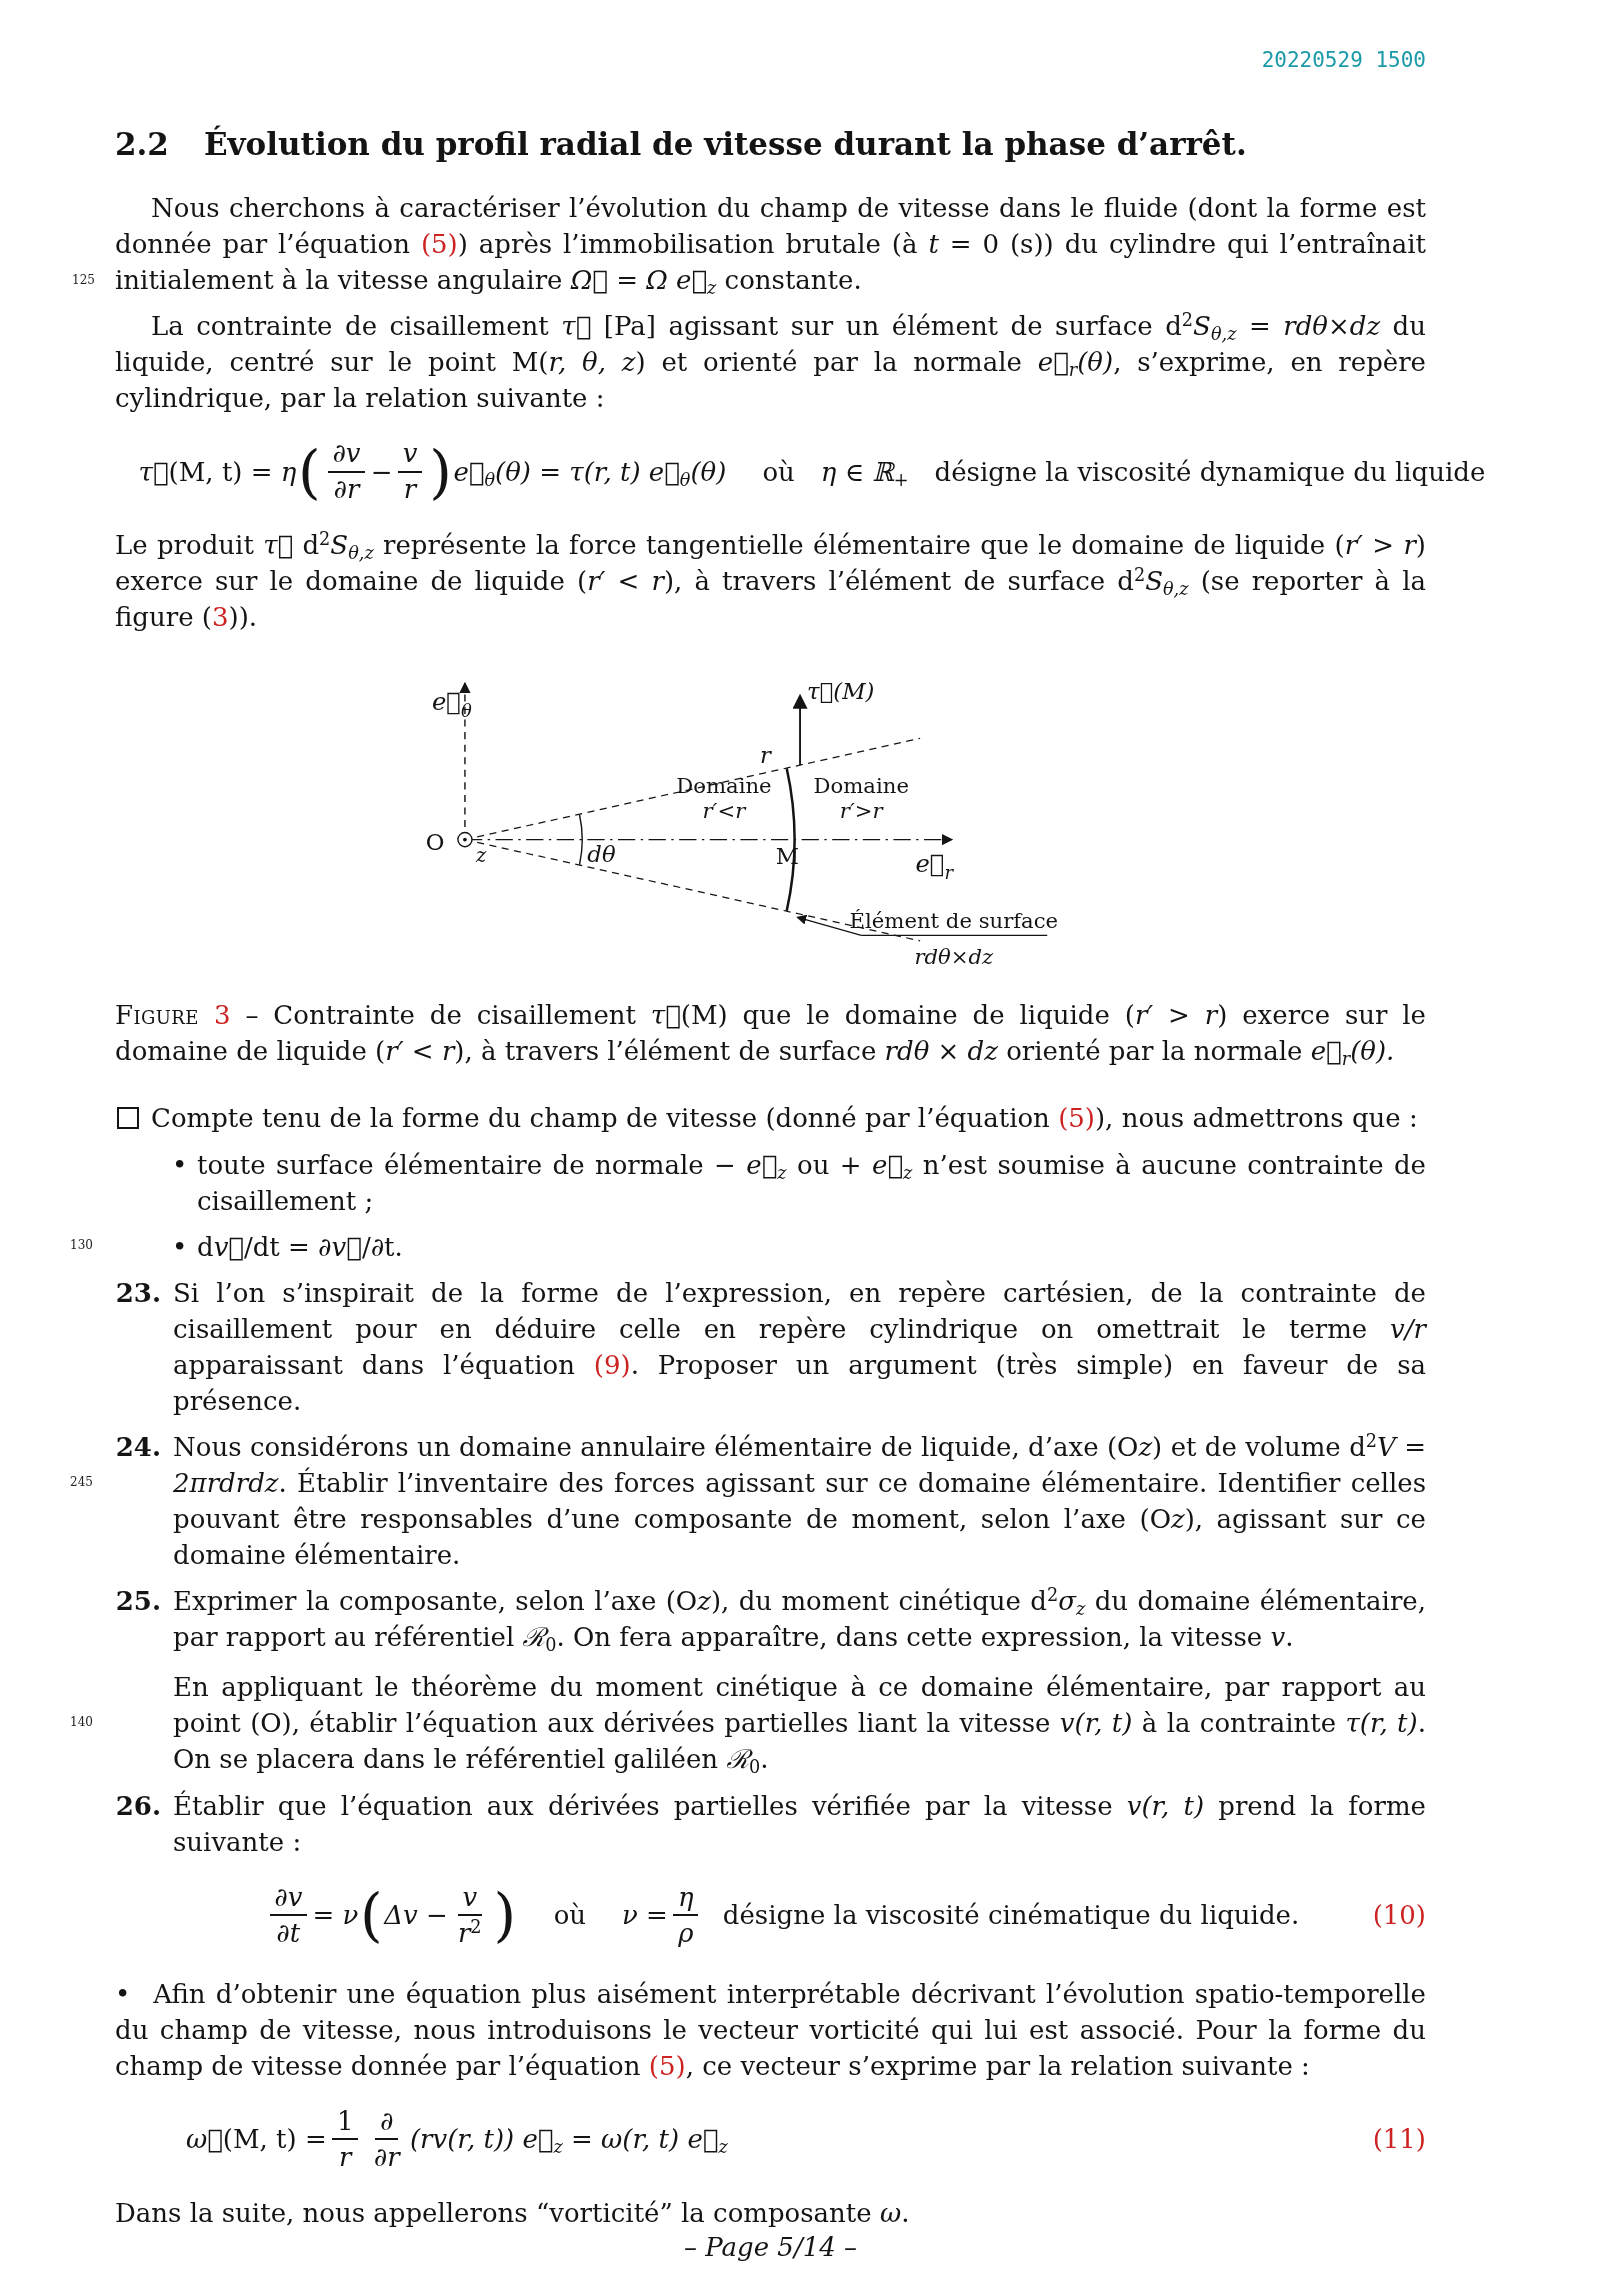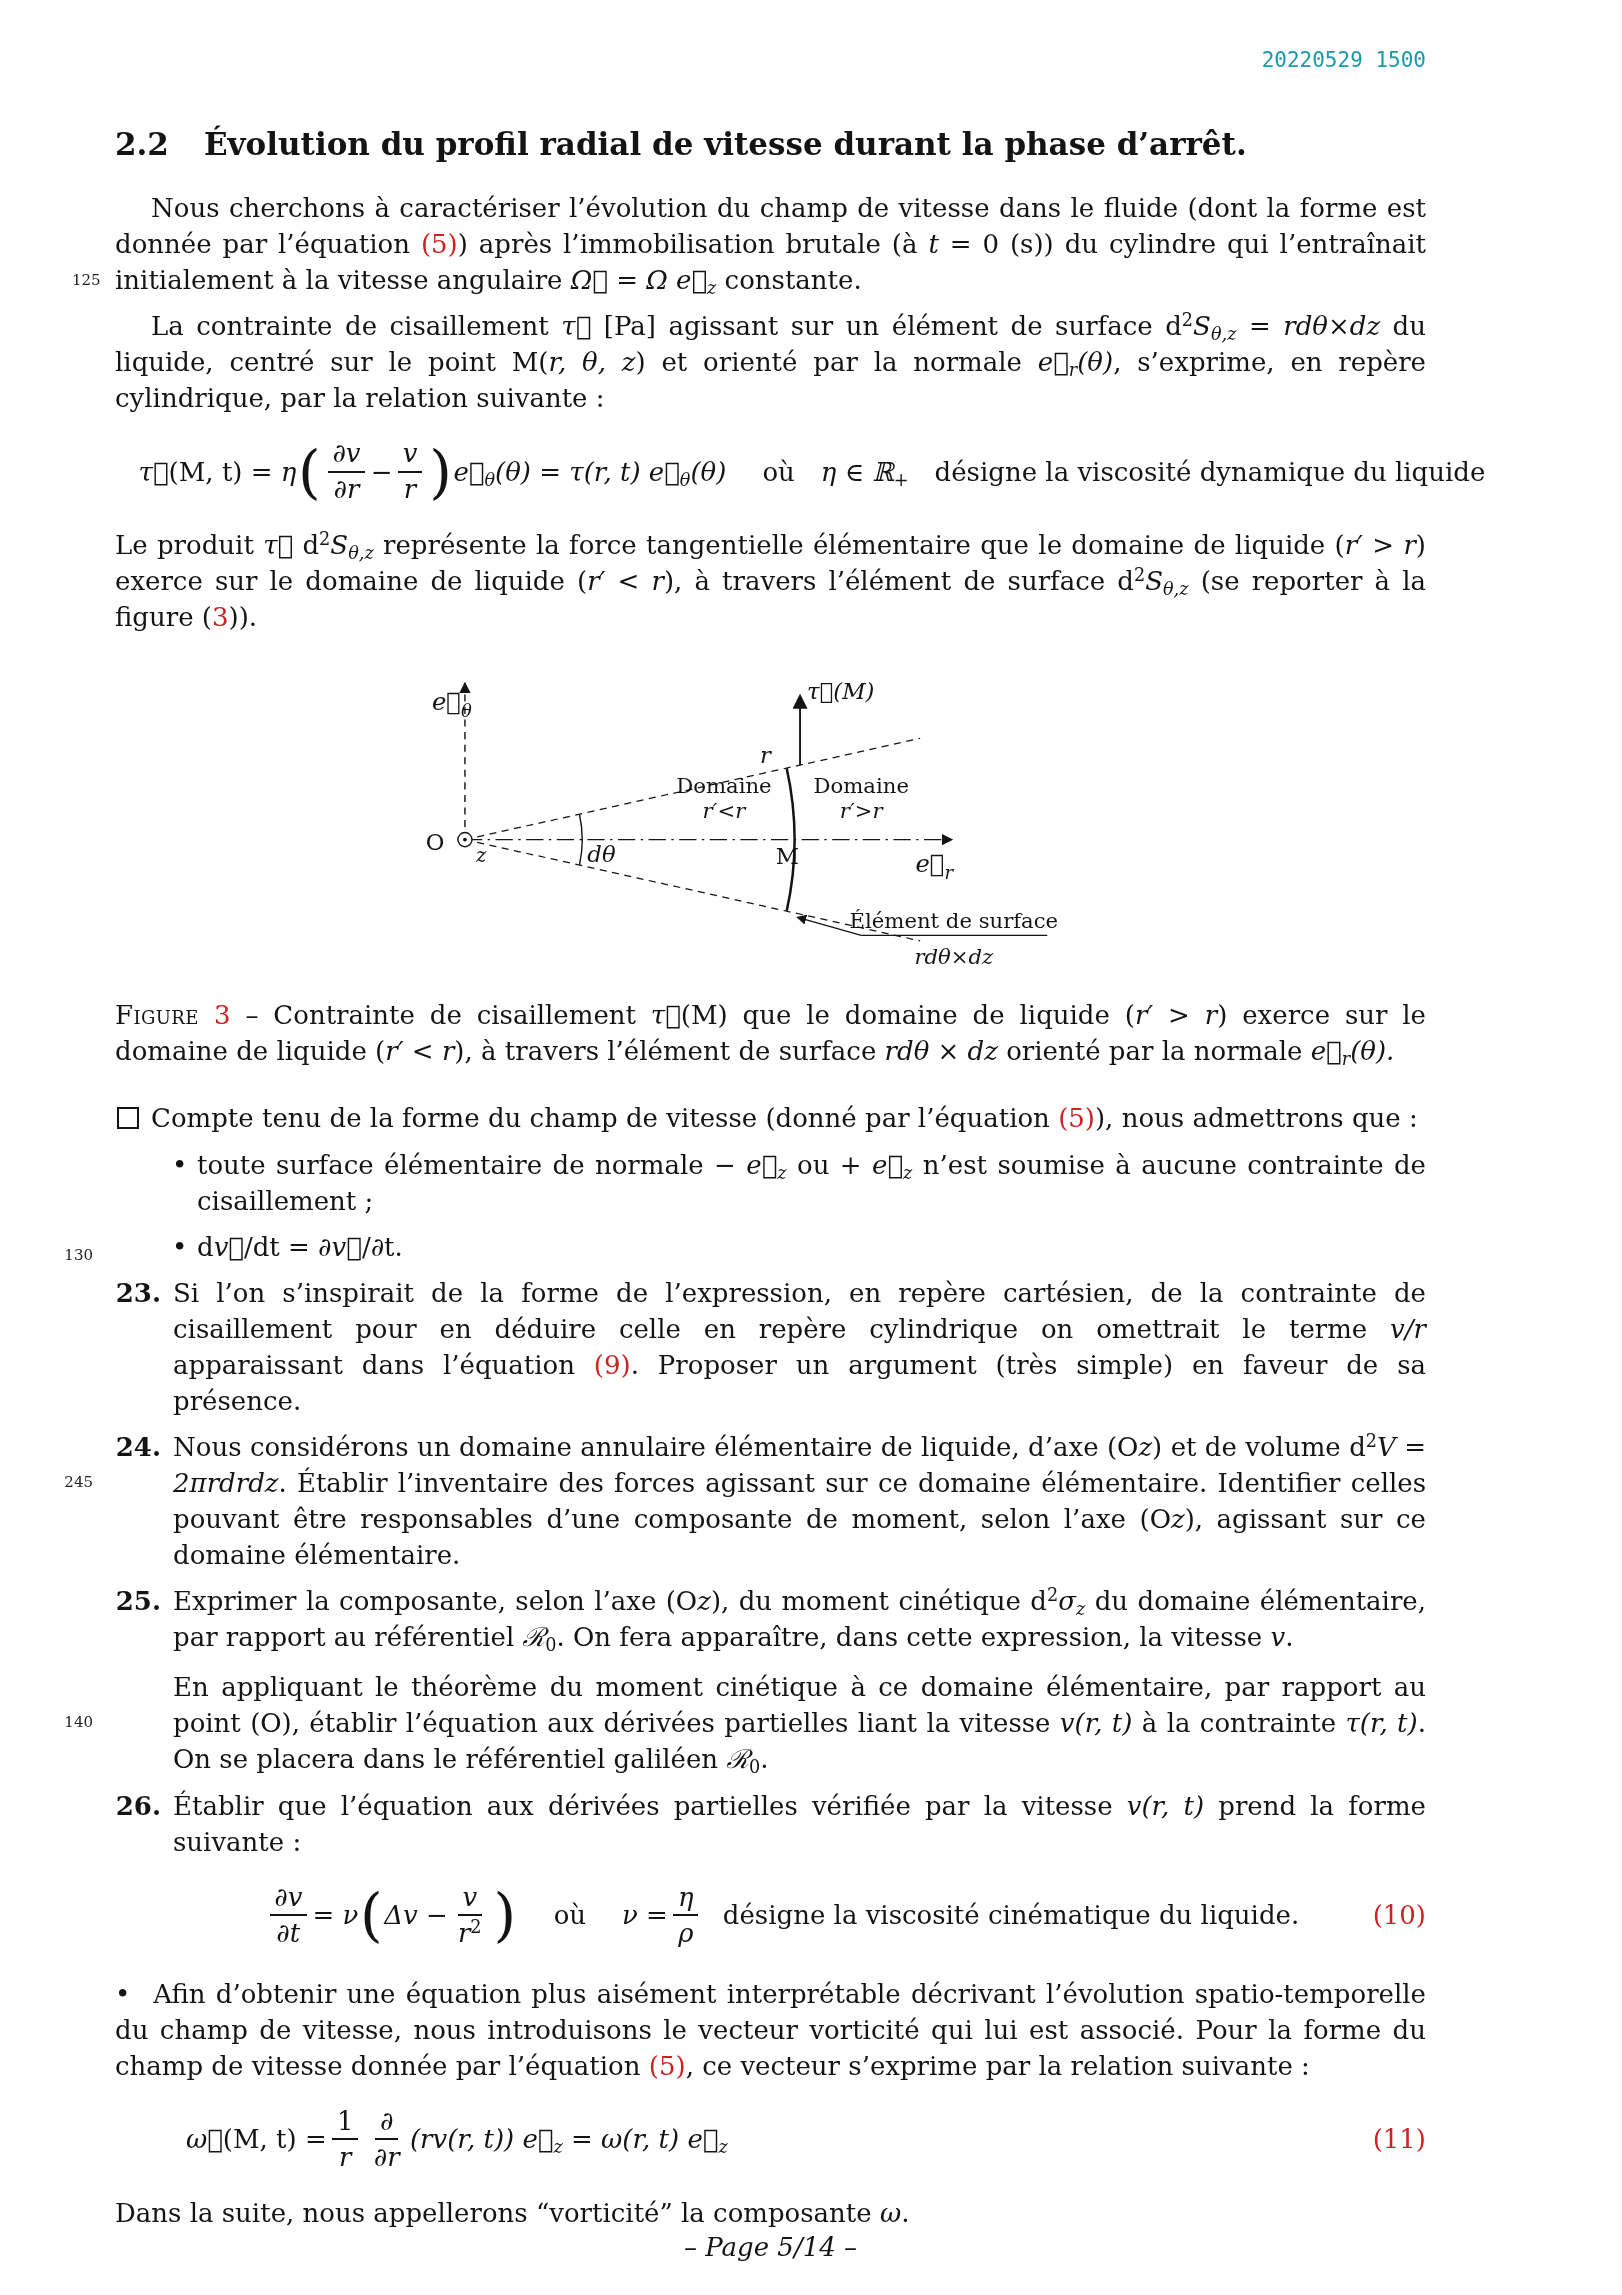--- a/index.html
+++ b/index.html
@@ -10,22 +10,22 @@
     padding:48px 61px 0 115px;
     font-family:"DejaVu Serif","Liberation Serif",serif;
     font-size:26px;line-height:36px;color:#141414;
     background:#ffffff;overflow:hidden;
   }
   .doc-header{text-align:right;font-family:"DejaVu Sans Mono","Liberation Mono",monospace;font-size:21px;line-height:25px;color:#1a9aa8;}
   h2.section{font-size:31px;line-height:38px;font-weight:bold;margin:52px 0 27px 0;}
   h2.section .sec-title{margin-left:35px;}
   p.body{text-align:justify;margin:0 0 10.2px 0;position:relative;}
   .indent{text-indent:36px;}
-  .lineno{position:absolute;left:-79px;width:57px;text-align:right;font-size:15px;line-height:23.6px;color:#222;}
-  .ln-1{top:15px;} .ln-2{top:42px;} .ln-3{top:79px;}
+  .lineno{position:absolute;left:-79px;width:57px;text-align:right;font-size:12px;line-height:23.6px;color:#222;}
+  .ln-1{top:5px;} .ln-2{top:42px;} .ln-3{top:79px;}
 
   
   .eq{display:flex;align-items:center;margin:22px 0;position:relative;}
   .eq-indent-1{padding-left:23.6px;}
   .eq-indent-2{padding-left:149px;}
   .eq-indent-3{padding-left:71px;}
   .eq-body{display:inline-flex;align-items:center;white-space:nowrap;}
   .eqnum{margin-left:auto;color:#cc2222;}
   .frac{display:inline-flex;flex-direction:column;align-items:center;margin:0 5.5px;line-height:31px;}
   .frac .fnum{display:block;border-bottom:2.4px solid #141414;padding:0 4.7px 1.6px 4.7px;text-align:center;}

